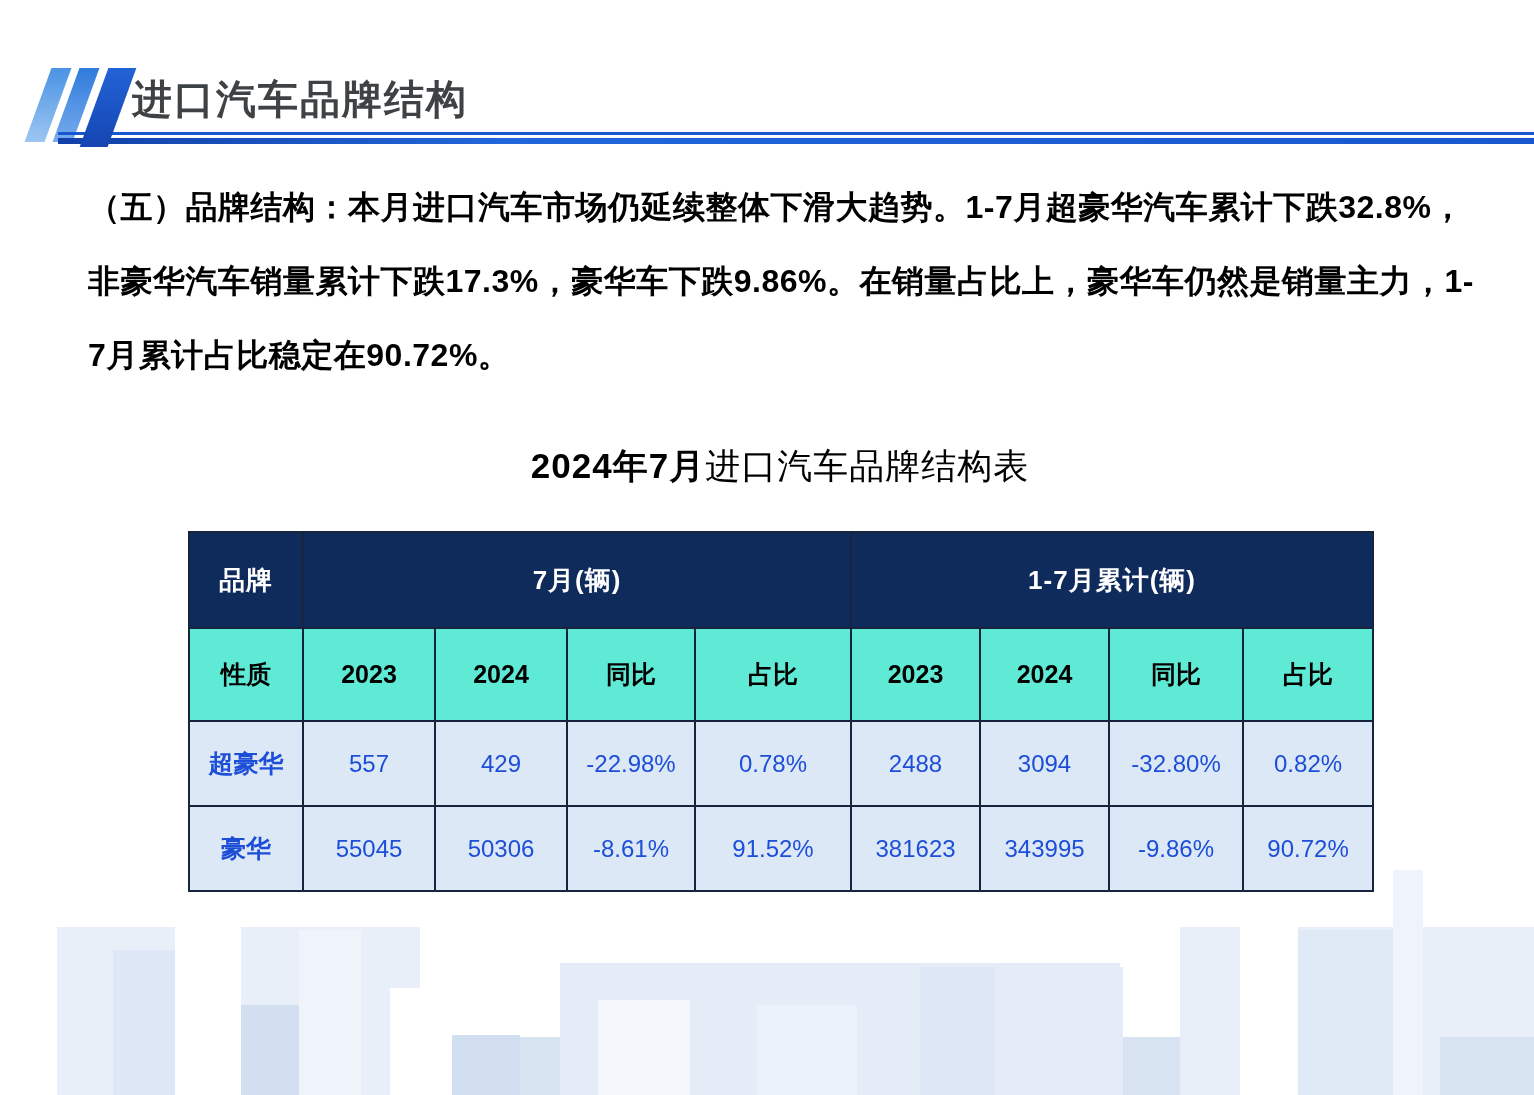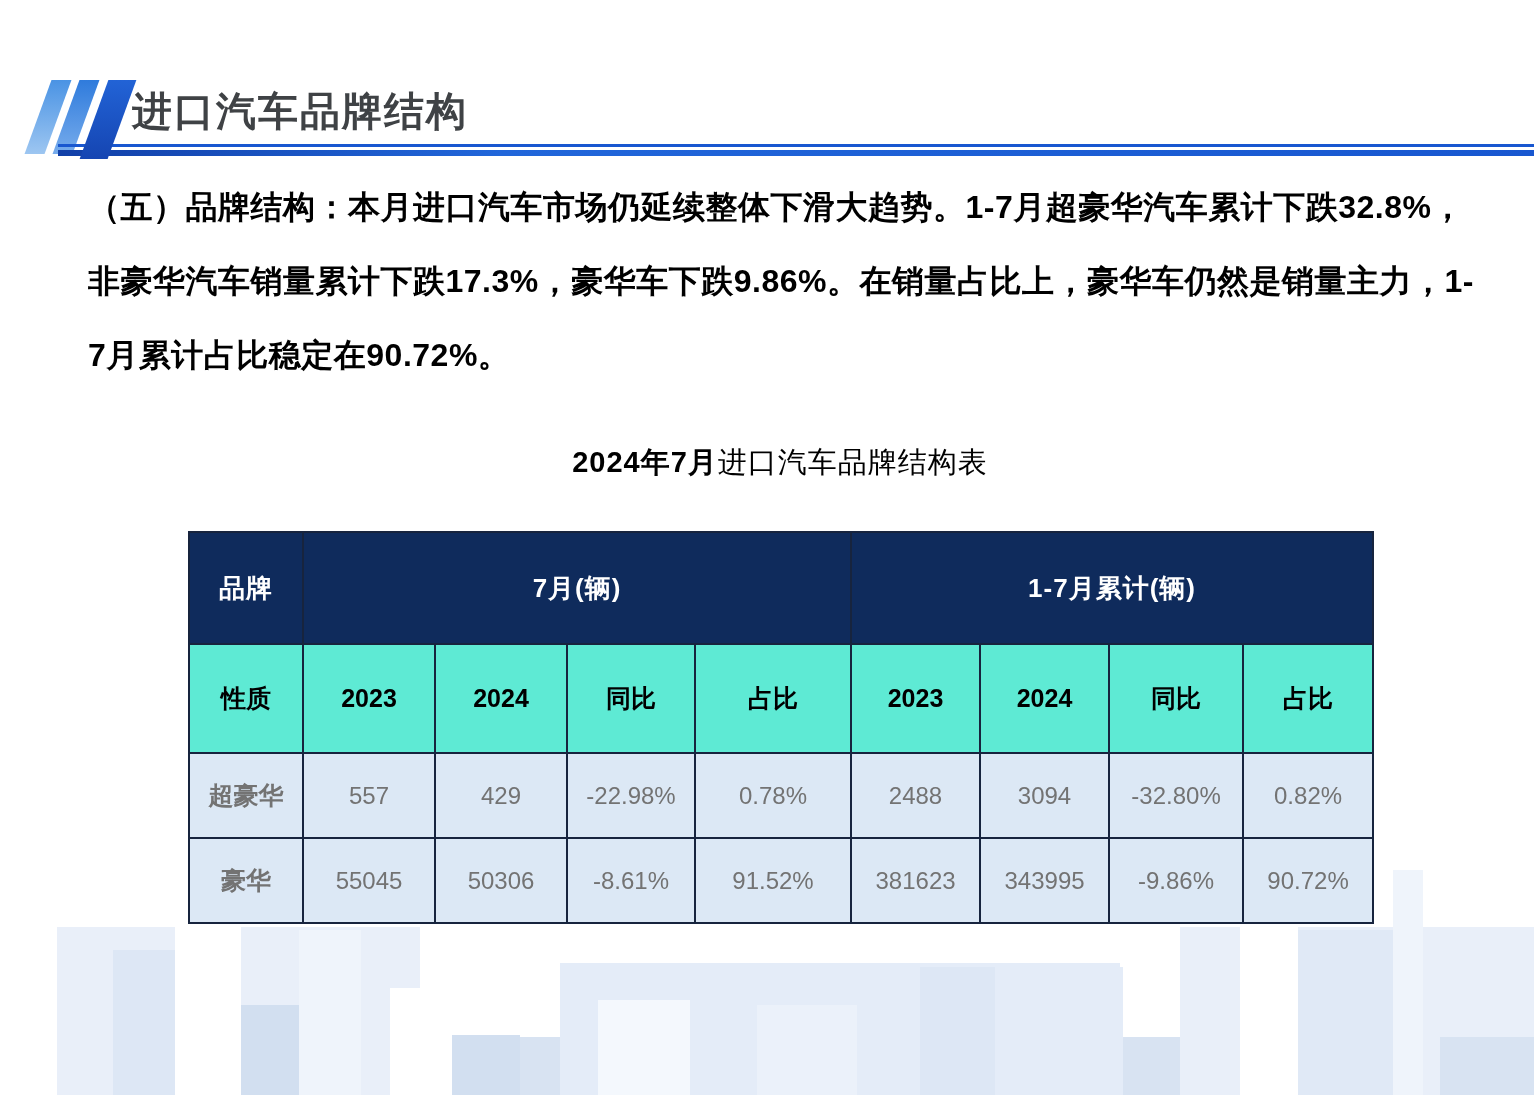--- a/index.html
+++ b/index.html
@@ -7,21 +7,21 @@
     width:1534px; height:1095px; position:relative; overflow:hidden;
     background:#ffffff;
     font-family:"Liberation Sans","DejaVu Sans",sans-serif;
   }
 
   
   .bg { position:absolute; inset:0; z-index:0; }
   .bar { position:absolute; bottom:0; }
 
   
-  .hdr { position:absolute; left:0; top:16px; width:1364px; height:150px; z-index:2;text-decoration:underline; }
+  .hdr { position:absolute; left:0; top:4px; width:1364px; height:150px; z-index:2;text-decoration:underline; }
   .slash { position:absolute; transform:skewX(-20deg); }
   .slash-1 { left:38px;  top:64px; width:20px; height:74px; background:linear-gradient(180deg,#4A93E4,#9DC6F1); }
   .slash-2 { left:66px;  top:64px; width:20px; height:74px; background:linear-gradient(180deg,#2F7BDC,#77ACEC); }
   .slash-3 { left:94px;  top:64px; width:28px; height:79px; background:linear-gradient(180deg,#2263D6,#1545B2); z-index:3; }
   .hdr-title {
     position:absolute; left:132px; top:68px;
     font-size:40px; font-weight:700; color:#3F4245; letter-spacing:2px; white-space:nowrap;
   }
   .rule-thin  { position:absolute; left:58px; top:128px; width:1476px; height:3px; background:#1857D0; }
   .rule-thick { position:absolute; left:58px; top:134px; width:1476px; height:6px;
@@ -30,39 +30,39 @@
   
   .para {
     position:absolute; left:88px; top:170px; width:1372px; z-index:2;
     font-size:32px; font-weight:700; color:#000; line-height:74px; letter-spacing:0.5px;
   }
   .para-line { white-space:nowrap; }
 
   
   .tbl-title {
     position:absolute; left:188px; top:443px; width:1184px; z-index:2;
-    text-align:center; font-size:29px; color:#000; letter-spacing:1px; white-space:nowrap;
+    text-align:center; font-size:35px; color:#000; letter-spacing:1px; white-space:nowrap;
   }
   .tbl-title .t-bold { font-weight:700; }
   .tbl-title .t-rest { font-weight:400; }
 
   
   .tbl-wrap { position:absolute; left:188px; top:531px; z-index:2; }
   table.brand {
     border-collapse:collapse; table-layout:fixed; width:1184px;
     background:#DCE8F5;
   }
   table.brand th, table.brand td {
-    border:2px solid #17243E; text-align:center; vertical-align:middle; padding:12px;
+    border:2px solid #17243E; text-align:center; vertical-align:middle; padding:4px;
     overflow:hidden;
   }
   .h1 { background:#0F2B5C; color:#ffffff; font-weight:700; font-size:26px; height:86px; letter-spacing:1px; }
   .h2 { background:#5eead4; color:#000000; font-weight:700; font-size:25px; height:83px; }
   tr.dr  { height:85px; }
-  tr.dr td { background:#DCE8F5; font-size:24px; font-weight:400; color:#737373; }
+  tr.dr td { background:#DCE8F5; font-size:24px; font-weight:400; color:#1d4ed8; }
   tr.dr td.rowlabel { font-weight:700; font-size:25px; }
 </style>
 </head>
 <body>
 
 <div class="bg">
   <div class="bar" style="left:0;width:1534px;height:58px;background:#D8E3F2;"></div>
   <div class="bar" style="left:0;width:420px;height:168px;background:#E9EFF9;"></div>
   <div class="bar" style="left:560px;width:560px;height:132px;background:#E4ECF8;"></div>
   <div class="bar" style="left:1180px;width:354px;height:168px;background:#E9EFF9;"></div>

